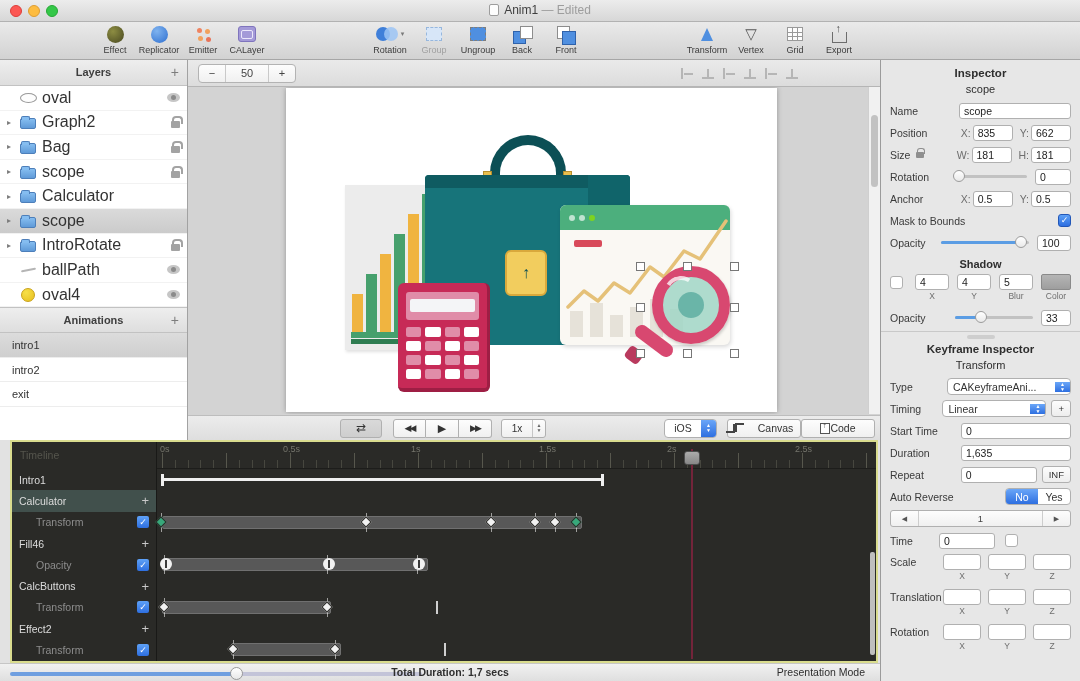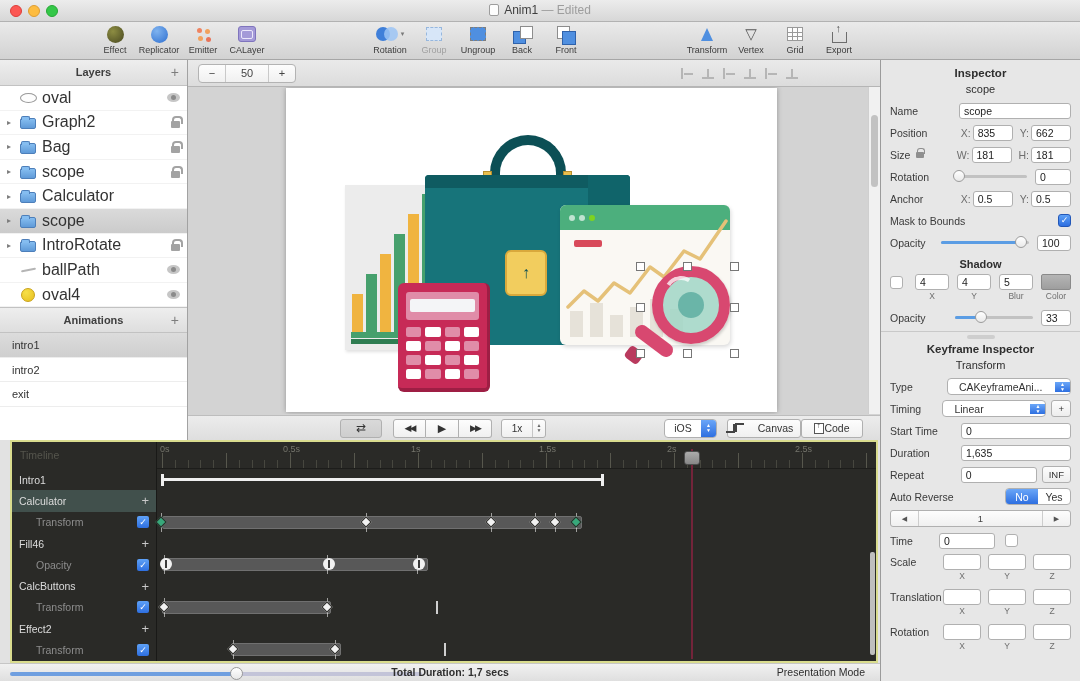--- a/index.html
+++ b/index.html
@@ -165,21 +165,21 @@
   .speed { display:flex; margin-left:9px; height:19px; border:1px solid #b0b0b0; border-radius:3px;
     background:linear-gradient(#fdfdfd,#f0f0f0); align-items:center; }
   .speed .sp-val { width:30px; text-align:center; font-size:10px; }
   .sp-stepper { width:13px; height:100%; border-left:1px solid #c6c6c6; display:flex; flex-direction:column;
     align-items:center; justify-content:center; font-size:5px; color:#666; line-height:5px; }
   .ios-dd { display:flex; margin-left:118px; height:19px; border:1px solid #b0b0b0; border-radius:4px; overflow:hidden; background:#fff; }
   .ios-dd .dd-text { width:36px; display:flex; align-items:center; justify-content:center; font-size:10.5px; }
   .dd-stepper { width:15px; background:linear-gradient(#6aa6f8,#2e6fe0); display:flex; flex-direction:column;
     align-items:center; justify-content:center; color:#fff; font-size:5px; line-height:5px; }
   .pb-canvas { margin-left:10px; width:74px; gap:23px; font-size:10.5px; }
-  .pb-code { width:62px; font-size:10.5px; }
+  .pb-code { width:74px; font-size:10.5px; }
   .ic-canvas { width:10px; height:10px; position:relative; }
   .ic-canvas::before { content:""; position:absolute; left:0; top:0; width:7px; height:7px; border-left:2px solid #444; border-top:2px solid #444; }
   .ic-canvas::after { content:""; position:absolute; right:0; bottom:0; width:7px; height:7px; border-right:2px solid #444; border-bottom:2px solid #444; }
   .ic-code { width:10px; height:11px; border:1px solid #555; position:relative; background:#fff; }
   .ic-code::after { content:"↑"; position:absolute; left:1px; top:-3px; font-size:8px; color:#444; }
   
   .timeline { position:absolute; left:0; top:440px; width:868px; height:223px; background:#2a2a27;
     border:2px solid #d9dc8e;margin-left:10px; }
   .tl-names { position:absolute; left:0; top:0; width:145px; height:100%; border-right:1px solid #191917; }
   .tl-header { height:27px; line-height:27px; padding-left:8px; color:#55554d; font-size:10.5px; }
@@ -247,21 +247,21 @@
     border:1.5px solid #8f8f8f; border-bottom:none; border-radius:3px 3px 0 0; }
   .shadow-cols { margin-left:auto; display:flex; gap:8px; align-items:flex-start; }
   .sh-col { display:flex; flex-direction:column; align-items:center; }
   .sh-col .cap { font-size:8.5px; color:#6e6e6e; margin-top:1px; }
   .swatch { width:30px; height:16px; background:linear-gradient(#b5b5b5,#9e9e9e); border:1px solid #8a8a8a; border-radius:2px; }
   .rp-divider { height:12px; border-top:1px solid #c9c9c9; margin-top:4px; position:relative; }
   .rp-divider::after { content:""; position:absolute; left:50%; top:3px; width:28px; height:4px; margin-left:-14px;
     background:#cecece; border-radius:2px; }
   .dropdown { display:flex; align-items:center; background:#fff; border:1px solid #b0b0b0; border-radius:4px;
     height:17px; overflow:hidden; }
-  .dropdown .dd-val { padding:0 11px; flex:1; white-space:nowrap; overflow:hidden; }
+  .dropdown .dd-val { padding:0 5px; flex:1; white-space:nowrap; overflow:hidden; }
   .dd-108 { width:124px; margin-left:auto; } .dd-88 { width:104px; margin-left:auto; }
   .btn-sm { border:1px solid #b0b0b0; border-radius:3px; background:linear-gradient(#fdfdfd,#ededed);
     padding:0 6px; line-height:15px; font-size:9.5px; margin-left:5px; }
   .seg { display:flex; border:1px solid #b0b0b0; border-radius:4px; overflow:hidden; background:#fff; margin-left:auto; height:17px; }
   .seg span { width:32px; text-align:center; line-height:16px; }
   .seg .sel { background:linear-gradient(#6aa6f8,#2e6fe0); color:#fff; }
   .nav3 { flex:1; display:flex; border:1px solid #b0b0b0; border-radius:3px; overflow:hidden;
     background:linear-gradient(#fdfdfd,#f0f0f0); height:17px; }
   .nav3 .n-l, .nav3 .n-r { width:28px; display:flex; align-items:center; justify-content:center; font-size:7px; color:#555; }
   .nav3 .n-l { border-right:1px solid #cdcdcd; } .nav3 .n-r { border-left:1px solid #cdcdcd; }

